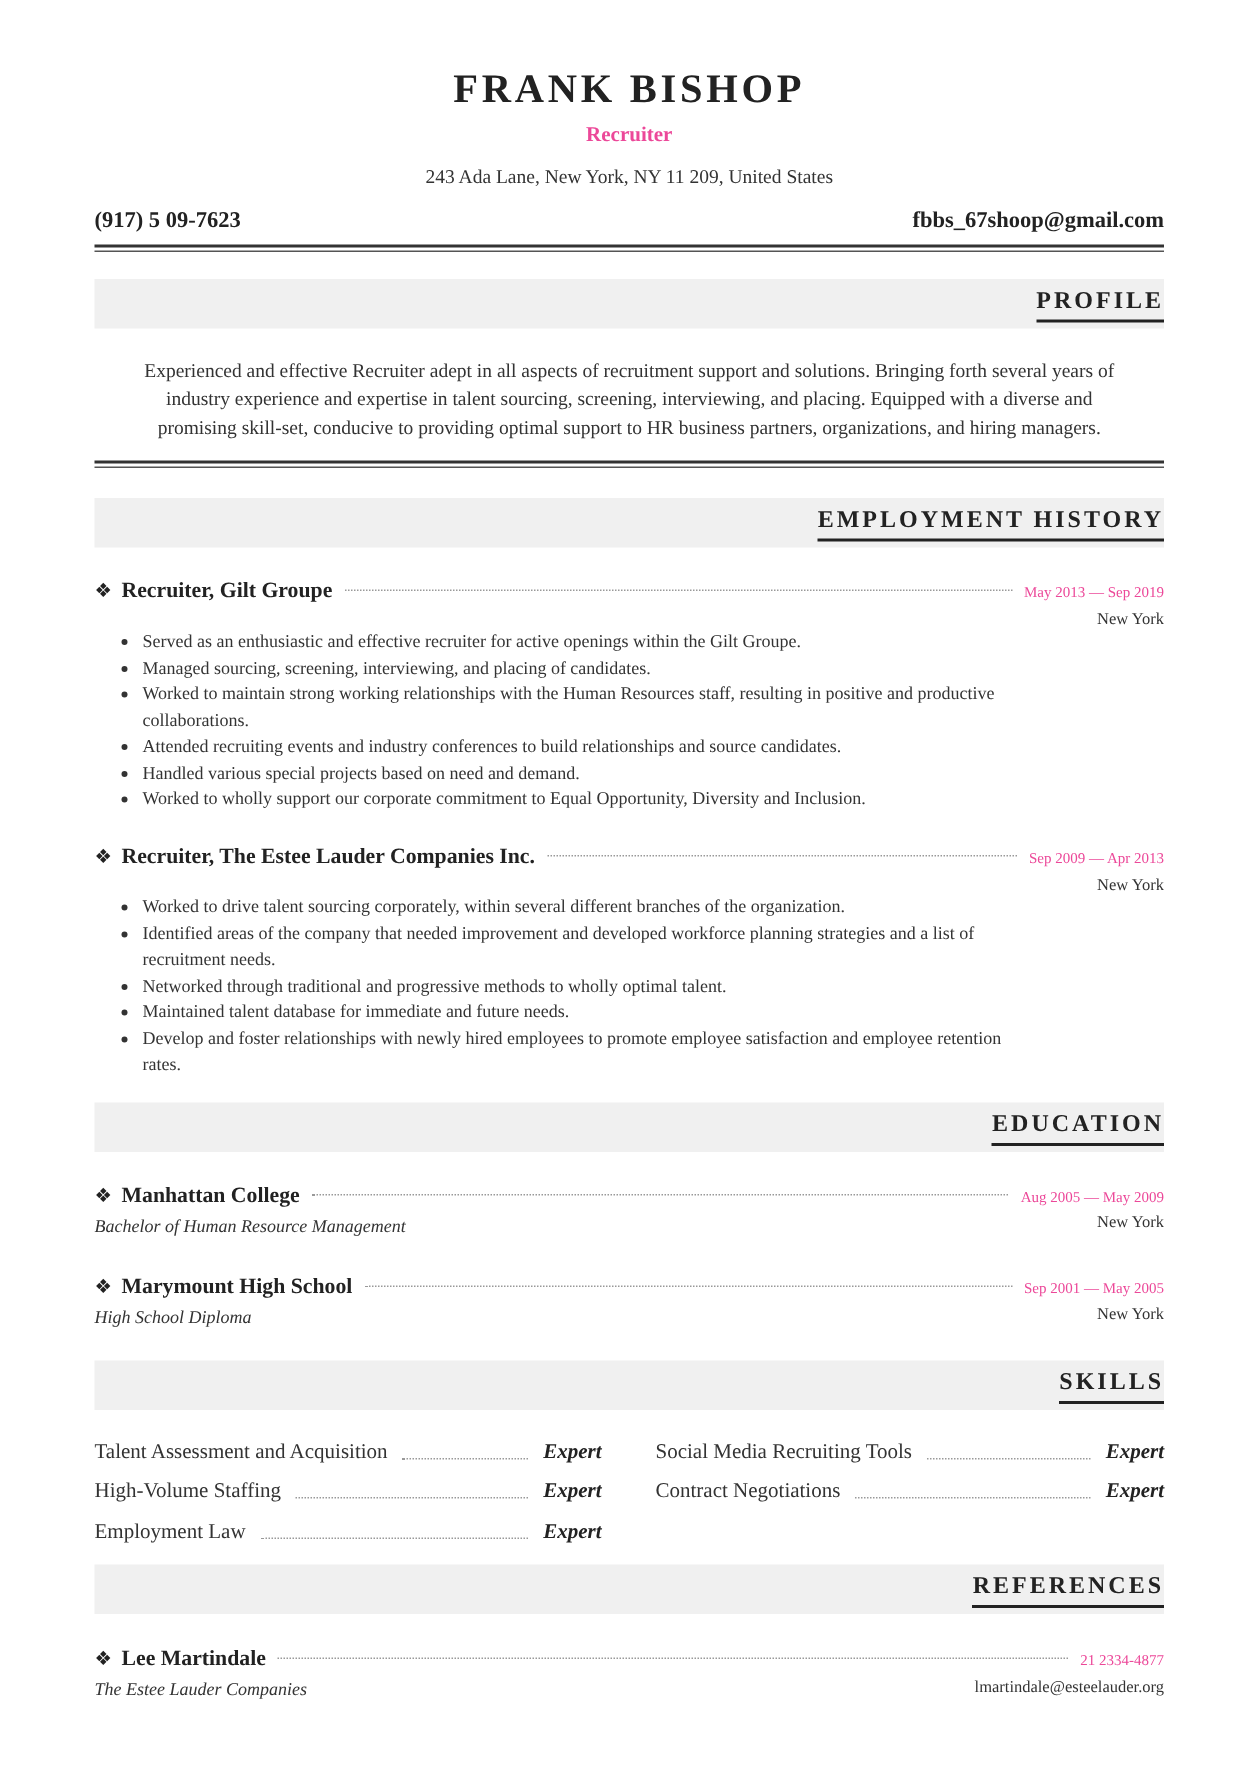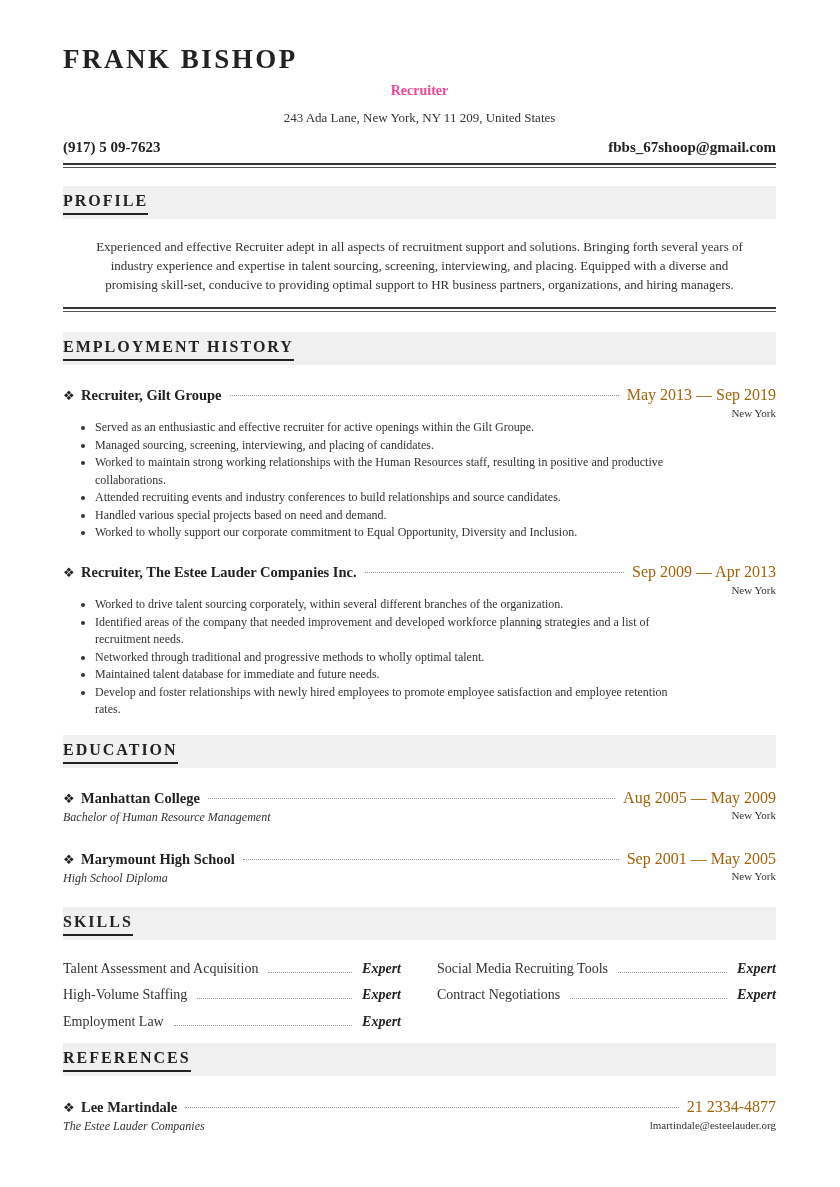--- a/index.html
+++ b/index.html
@@ -1,37 +1,37 @@
 <!DOCTYPE html>
 <html><head>
 <meta charset="utf-8">
 <style>
   html, body { margin:0; padding:0; background:#ffffff; }
   body { width:840px; height:1187px; position:relative; font-family:"Liberation Serif", serif; color:#1f1f1f; overflow:hidden; }
   .page { position:absolute; left:63px; top:0; width:713px; }
 
-  .name { position:absolute; top:44px; left:0; width:713px; text-align:left; font-size:27px; letter-spacing:2.5px; font-weight:bold; color:#222; }
+  .name { position:absolute; top:44px; left:0; width:713px; text-align:center; font-size:27px; letter-spacing:2.5px; font-weight:bold; color:#222; }
   .title { position:absolute; top:83px; left:0; width:713px; text-align:center; font-size:14px; font-weight:bold; color:#ec4899; }
   .address { position:absolute; top:110px; left:0; width:713px; text-align:center; font-size:13px; color:#333; }
   .contact { position:absolute; top:139px; left:0; width:713px; font-size:15px; font-weight:bold; color:#222; }
   .contact .phone { position:absolute; left:0; }
   .contact .email { position:absolute; right:0; }
   .rule { position:absolute; left:0; width:713px; border-top:2px solid #333; }
   .rule2 { position:absolute; left:0; width:713px; border-top:1px solid #555; }
 
-  .banner { position:absolute; left:0; width:713px; height:33px; background:#f0f0f0; text-align:left; }
+  .banner { position:absolute; left:0; width:713px; height:33px; background:#f0f0f0; text-align:right; }
   .banner span { display:inline-block; margin-top:6px; font-size:16px; letter-spacing:2px; font-weight:bold; color:#222; padding-bottom:3px; border-bottom:2px solid #222; }
 
   .profile-text { position:absolute; top:237px; left:20px; width:673px; text-align:center; font-size:13px; line-height:19px; color:#333; }
 
   .entry-head { position:absolute; left:0; width:713px; height:18px; display:flex; align-items:baseline; }
   .diamond { width:18px; font-size:13px; color:#222; }
   .entry-title { font-size:14.5px; font-weight:bold; color:#222; white-space:nowrap; }
   .dots { flex:1; border-bottom:1px dotted #999; margin:0 8px; transform:translateY(-4px); }
-  .dates { font-size:16px; color:#a16207; white-space:nowrap; }
+  .dates { font-size:10px; color:#ec4899; white-space:nowrap; }
   .loc { position:absolute; right:0; width:200px; text-align:right; font-size:11px; color:#333; }
   .sub { position:absolute; left:0; font-size:12px; font-style:italic; color:#333;text-align:center; }
 
   ul.bullets { position:absolute; left:14px; width:580px; margin:0; padding:0 0 0 18px; font-size:12px; line-height:17.5px; color:#333; }
   ul.bullets li { margin:0; padding:0; }
 
   .skill { position:absolute; height:18px; display:flex; align-items:flex-end; font-size:14px; color:#333; }
   .skill .dots { margin:0 10px; }
   .skill .level { font-style:italic; font-weight:bold; color:#222; }
 

